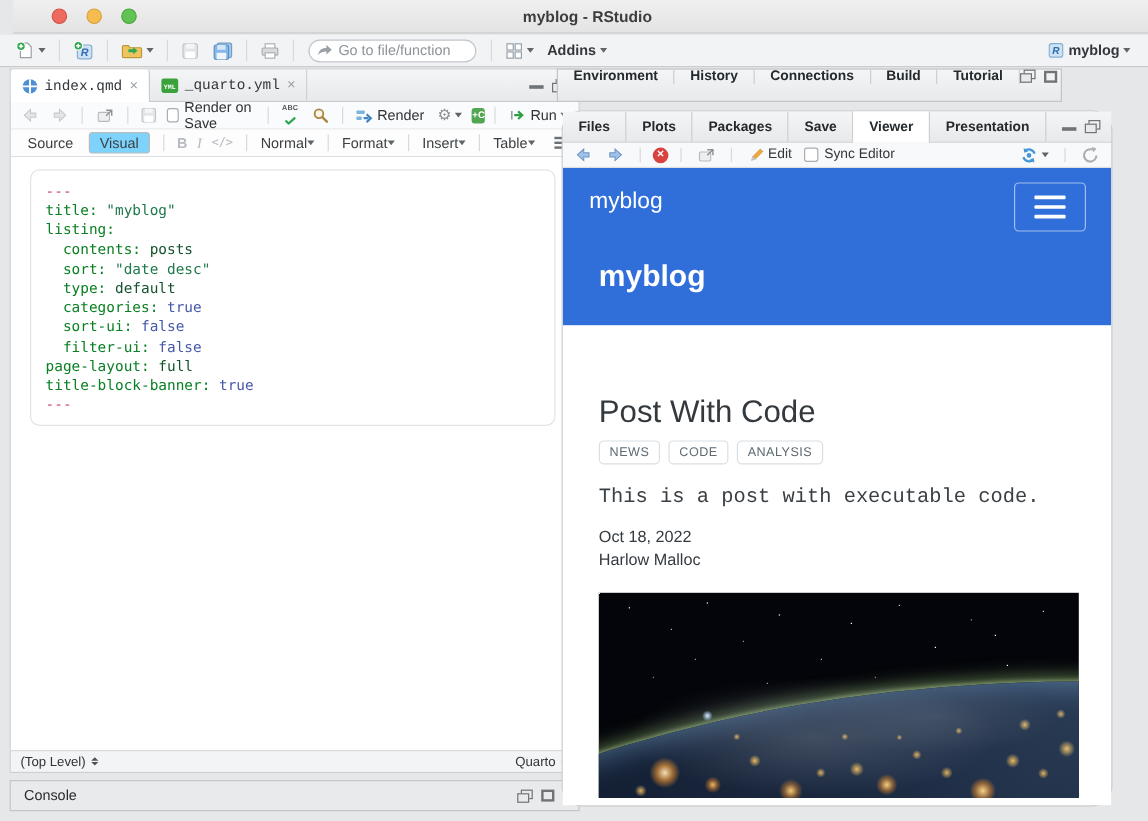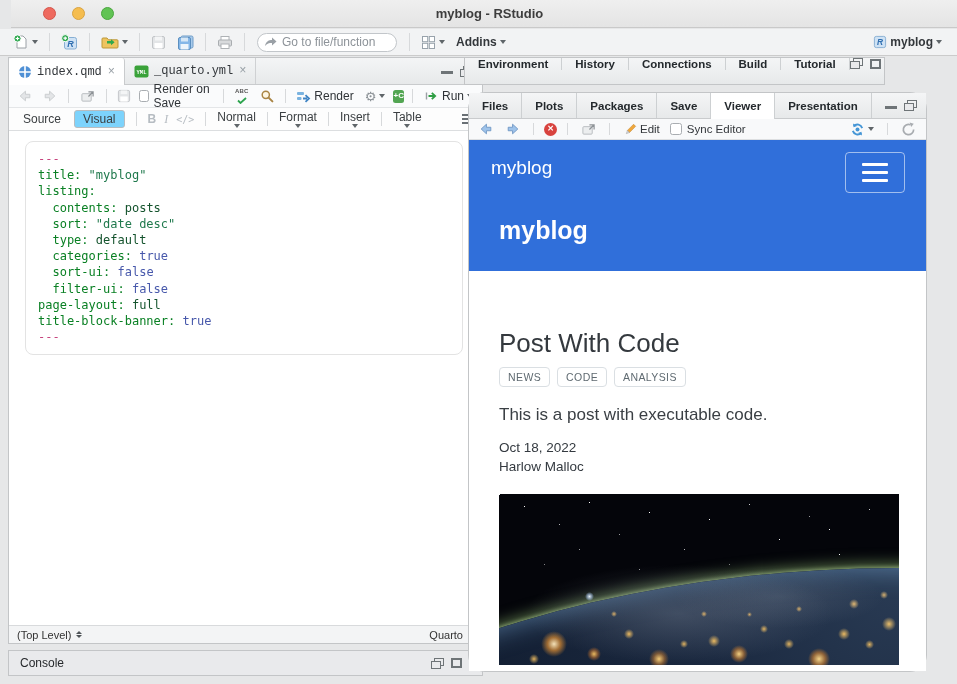--- a/index.html
+++ b/index.html
@@ -59,21 +59,21 @@
 .ed-toolbar { height:23px; background:#fafbfc; border-bottom:1px solid #e4e6e8;
   display:flex; align-items:center; padding:0 6px; gap:5px; font-size:12px; }
 .fmt-bar { height:23px; background:#fdfdfd; border-bottom:1px solid #dcdee0;
   display:flex; align-items:center; padding:0 9px; gap:8px; font-size:12px; color:#3c4043; }
 .fmt-btn { padding:1px 5px; }
 .fmt-btn.pressed { border:1px solid #b8bcbf; background:#7dd3fc; border-radius:3px; padding:1px 8px; }
 .fmt-disabled { color:#b6bcc2; }
 .fmt-disabled.b { font-weight:bold; }
 .fmt-disabled.i { font-style:italic; font-family:"Liberation Serif",serif; }
 .fmt-disabled.c { font-family:"DejaVu Sans Mono",monospace; font-size:10px; }
-.dd { display:inline-flex; align-items:center; gap:0;flex-direction:column; }
+.dd { display:inline-flex; align-items:center; gap:0; }
 .outline-ic { margin-left:auto; display:flex; flex-direction:column; gap:2px; align-items:flex-end; }
 .outline-ic i { display:block; width:11px; height:2px; background:#6a7075; }
 .ed-content { position:absolute; left:0; right:0; top:73px; bottom:18px; background:#fff; overflow:hidden; }
 .code-card { margin:10px 19px 0 16px; border:1px solid #e3e3e3; border-radius:8px;
   padding:9px 12px; font-family:"DejaVu Sans Mono",monospace; font-size:12px; line-height:16.2px;
   white-space:pre; }
 .tok-pp { color:#c7457e; } .tok-key { color:#0a8024; } .tok-str { color:#20794d; }
 .tok-plain { color:#14532d; } .tok-bool { color:#4758ab; }
 .statusbar { position:absolute; left:0; right:0; bottom:0; height:18px; background:#f3f4f5;
   border-top:1px solid #d8dadc; display:flex; align-items:center; justify-content:space-between;
@@ -111,21 +111,21 @@
 .nav-toggler { position:absolute; right:21px; top:12px; width:60px; height:41px;
   border:1px solid rgba(255,255,255,.55); border-radius:4px;
   display:flex; flex-direction:column; align-items:center; justify-content:center; gap:5px; }
 .nav-toggler i { display:block; width:26px; height:3px; background:#fff; border-radius:1px; }
 .site-title { position:absolute; left:30px; top:76px; color:#fff; font-size:25px; font-weight:bold; }
 .article { padding:0 30px; }
 .post-title { margin-top:57px; font-size:26px; font-weight:normal; color:#34393e; line-height:1.2; }
 .badges { margin-top:8px; display:flex; gap:7px; }
 .badge { border:1px solid #dadfe3; border-radius:4px; padding:3px 8px; font-size:10.5px;
   color:#5f6a71; letter-spacing:.4px; background:#fff; }
-.post-desc { margin-top:17px; font-size:17px; color:#3a3f44; line-height:1.3; }
+.post-desc { margin-top:17px; font-size:17px; color:#3a3f44; line-height:1.3;font-family:Liberation Mono, monospace; }
 .post-date { margin-top:14px; font-size:13.5px; color:#343a40; }
 .post-author { margin-top:4px; font-size:13.5px; color:#343a40; }
 
 .post-image { margin-top:20px; width:400px; height:171px; position:relative; overflow:hidden; background:#04050a; }
 .stars { position:absolute; left:0; top:0; width:1px; height:1px; background:#fff;
   box-shadow: 25px 12px #fff, 60px 30px rgba(255,255,255,.7), 90px 8px #fff, 120px 40px rgba(255,255,255,.6),
   150px 18px #fff, 185px 55px rgba(255,255,255,.7), 210px 25px #fff, 250px 10px rgba(255,255,255,.8),
   280px 45px #fff, 310px 22px rgba(255,255,255,.6), 340px 60px #fff, 370px 15px rgba(255,255,255,.8),
   45px 70px rgba(255,255,255,.5), 140px 75px rgba(255,255,255,.6), 230px 70px rgba(255,255,255,.5),
   300px 80px rgba(255,255,255,.6), 365px 90px rgba(255,255,255,.5), 80px 55px rgba(255,255,255,.6),

